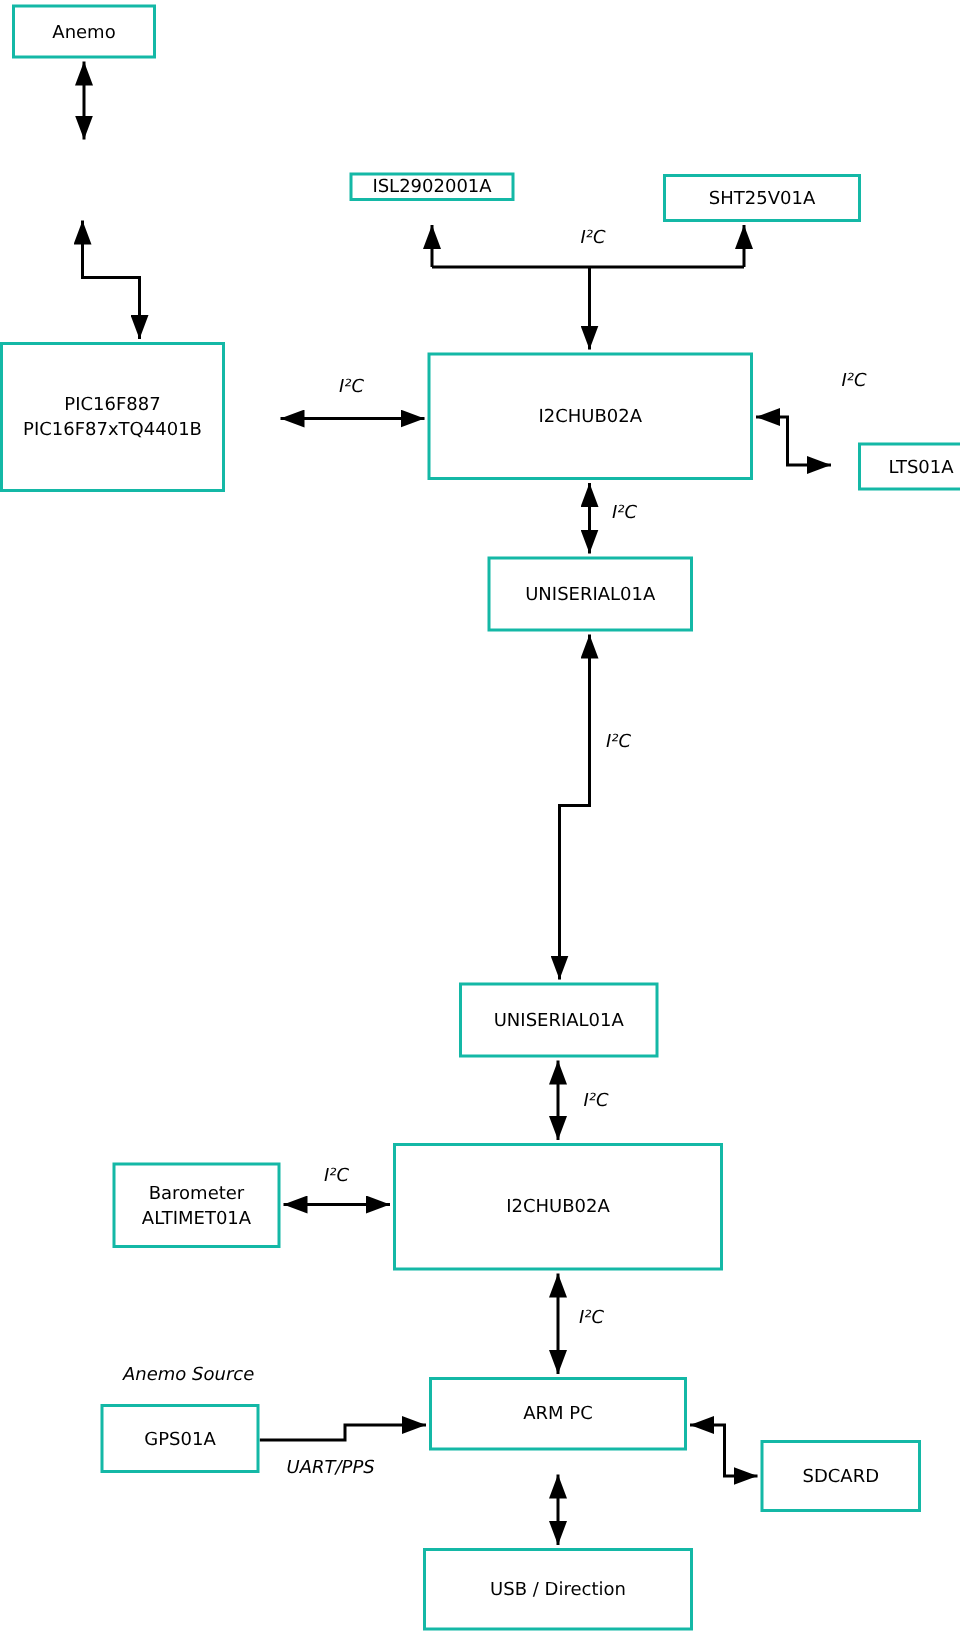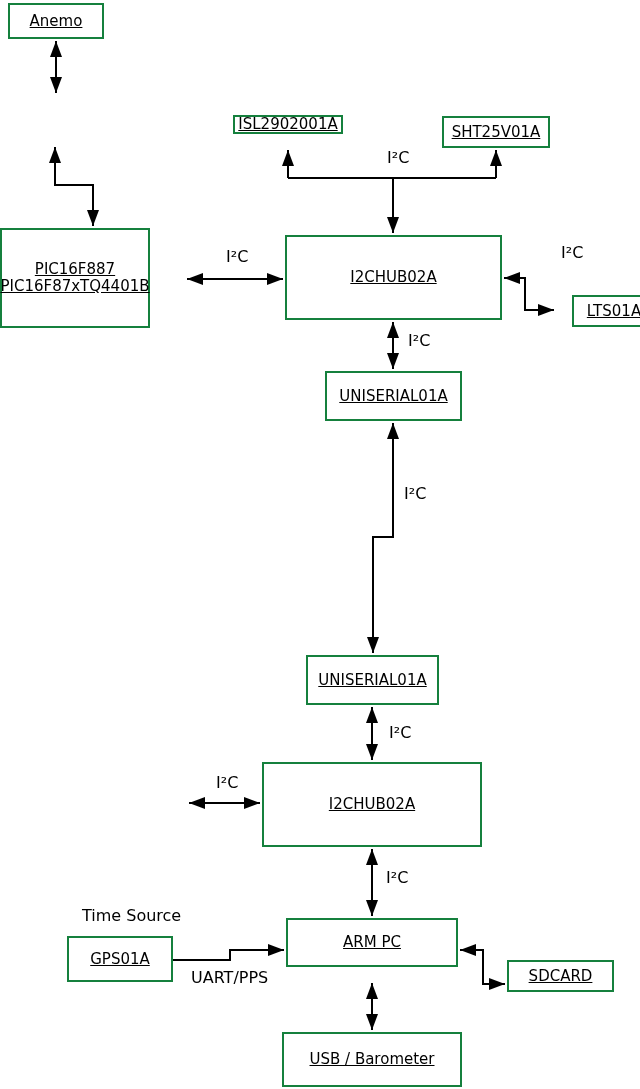--- a/index.html
+++ b/index.html
@@ -19,37 +19,37 @@
   .wires {
     position: absolute;
     left: 0;
     top: 0;
     width: 640px;
     height: 1089px;
   }
   .node {
     position: absolute;
     box-sizing: border-box;
-    border: 2px solid #15803d;
+    border: 2px solid #14b8a6;
     background: #ffffff;
     display: flex;
     flex-direction: column;
     align-items: center;
     justify-content: center;
     text-align: center;
-    font-size: 15px;
+    font-size: 12px;
     line-height: 17px;
     white-space: nowrap;
-    text-decoration: underline;
   }
   .lbl {
     position: absolute;
-    font-size: 16px;
+    font-size: 12px;
     line-height: 14px;
     white-space: nowrap;
+    font-style: italic;
   }
 </style>
 </head>
 <body>
 
 <div class="canvas">
 
   <svg class="wires" viewBox="0 0 640 1089" xmlns="http://www.w3.org/2000/svg">
     <defs>
       <marker id="ah" viewBox="0 0 8 6" refX="8" refY="3" markerWidth="8" markerHeight="6" orient="auto-start-reverse">
@@ -83,21 +83,21 @@
 
   <div class="node" style="left:0;top:228px;width:150px;height:100px">
     <span>PIC16F887</span>
     <span>PIC16F87xTQ4401B</span>
   </div>
 
   <div class="node" style="left:233px;top:115px;width:110px;height:19px">
     <span>ISL2902001A</span>
   </div>
 
-  <div class="node" style="left:442px;top:116px;width:108px;height:32px">
+  <div class="node" style="left:442px;top:116px;width:132px;height:32px">
     <span>SHT25V01A</span>
   </div>
 
   <div class="node" style="left:285px;top:235px;width:217px;height:85px">
     <span>I2CHUB02A</span>
   </div>
 
   <div class="node" style="left:572px;top:295px;width:84px;height:32px">
     <span>LTS01A</span>
   </div>
@@ -107,41 +107,45 @@
   </div>
 
   <div class="node" style="left:306px;top:655px;width:133px;height:50px">
     <span>UNISERIAL01A</span>
   </div>
 
   <div class="node" style="left:262px;top:762px;width:220px;height:85px">
     <span>I2CHUB02A</span>
   </div>
 
+  <div class="node" style="left:75px;top:775px;width:112px;height:57px">
+    <span>Barometer</span>
+    <span>ALTIMET01A</span>
+  </div>
 
   <div class="node" style="left:67px;top:936px;width:106px;height:46px">
     <span>GPS01A</span>
   </div>
 
   <div class="node" style="left:286px;top:918px;width:172px;height:49px">
     <span>ARM PC</span>
   </div>
 
-  <div class="node" style="left:507px;top:960px;width:107px;height:32px">
+  <div class="node" style="left:507px;top:960px;width:107px;height:48px">
     <span>SDCARD</span>
   </div>
 
   <div class="node" style="left:282px;top:1032px;width:180px;height:55px">
-    <span>USB / Barometer</span>
+    <span>USB / Direction</span>
   </div>
 
   <span class="lbl" style="left:226px;top:250px">I²C</span>
   <span class="lbl" style="left:387px;top:151px">I²C</span>
   <span class="lbl" style="left:561px;top:246px">I²C</span>
   <span class="lbl" style="left:408px;top:334px">I²C</span>
   <span class="lbl" style="left:404px;top:487px">I²C</span>
   <span class="lbl" style="left:389px;top:726px">I²C</span>
   <span class="lbl" style="left:216px;top:776px">I²C</span>
   <span class="lbl" style="left:386px;top:871px">I²C</span>
-  <span class="lbl" style="left:82px;top:909px">Time Source</span>
+  <span class="lbl" style="left:82px;top:909px">Anemo Source</span>
   <span class="lbl" style="left:191px;top:971px">UART/PPS</span>
 
 </div>
 
 </body></html>

